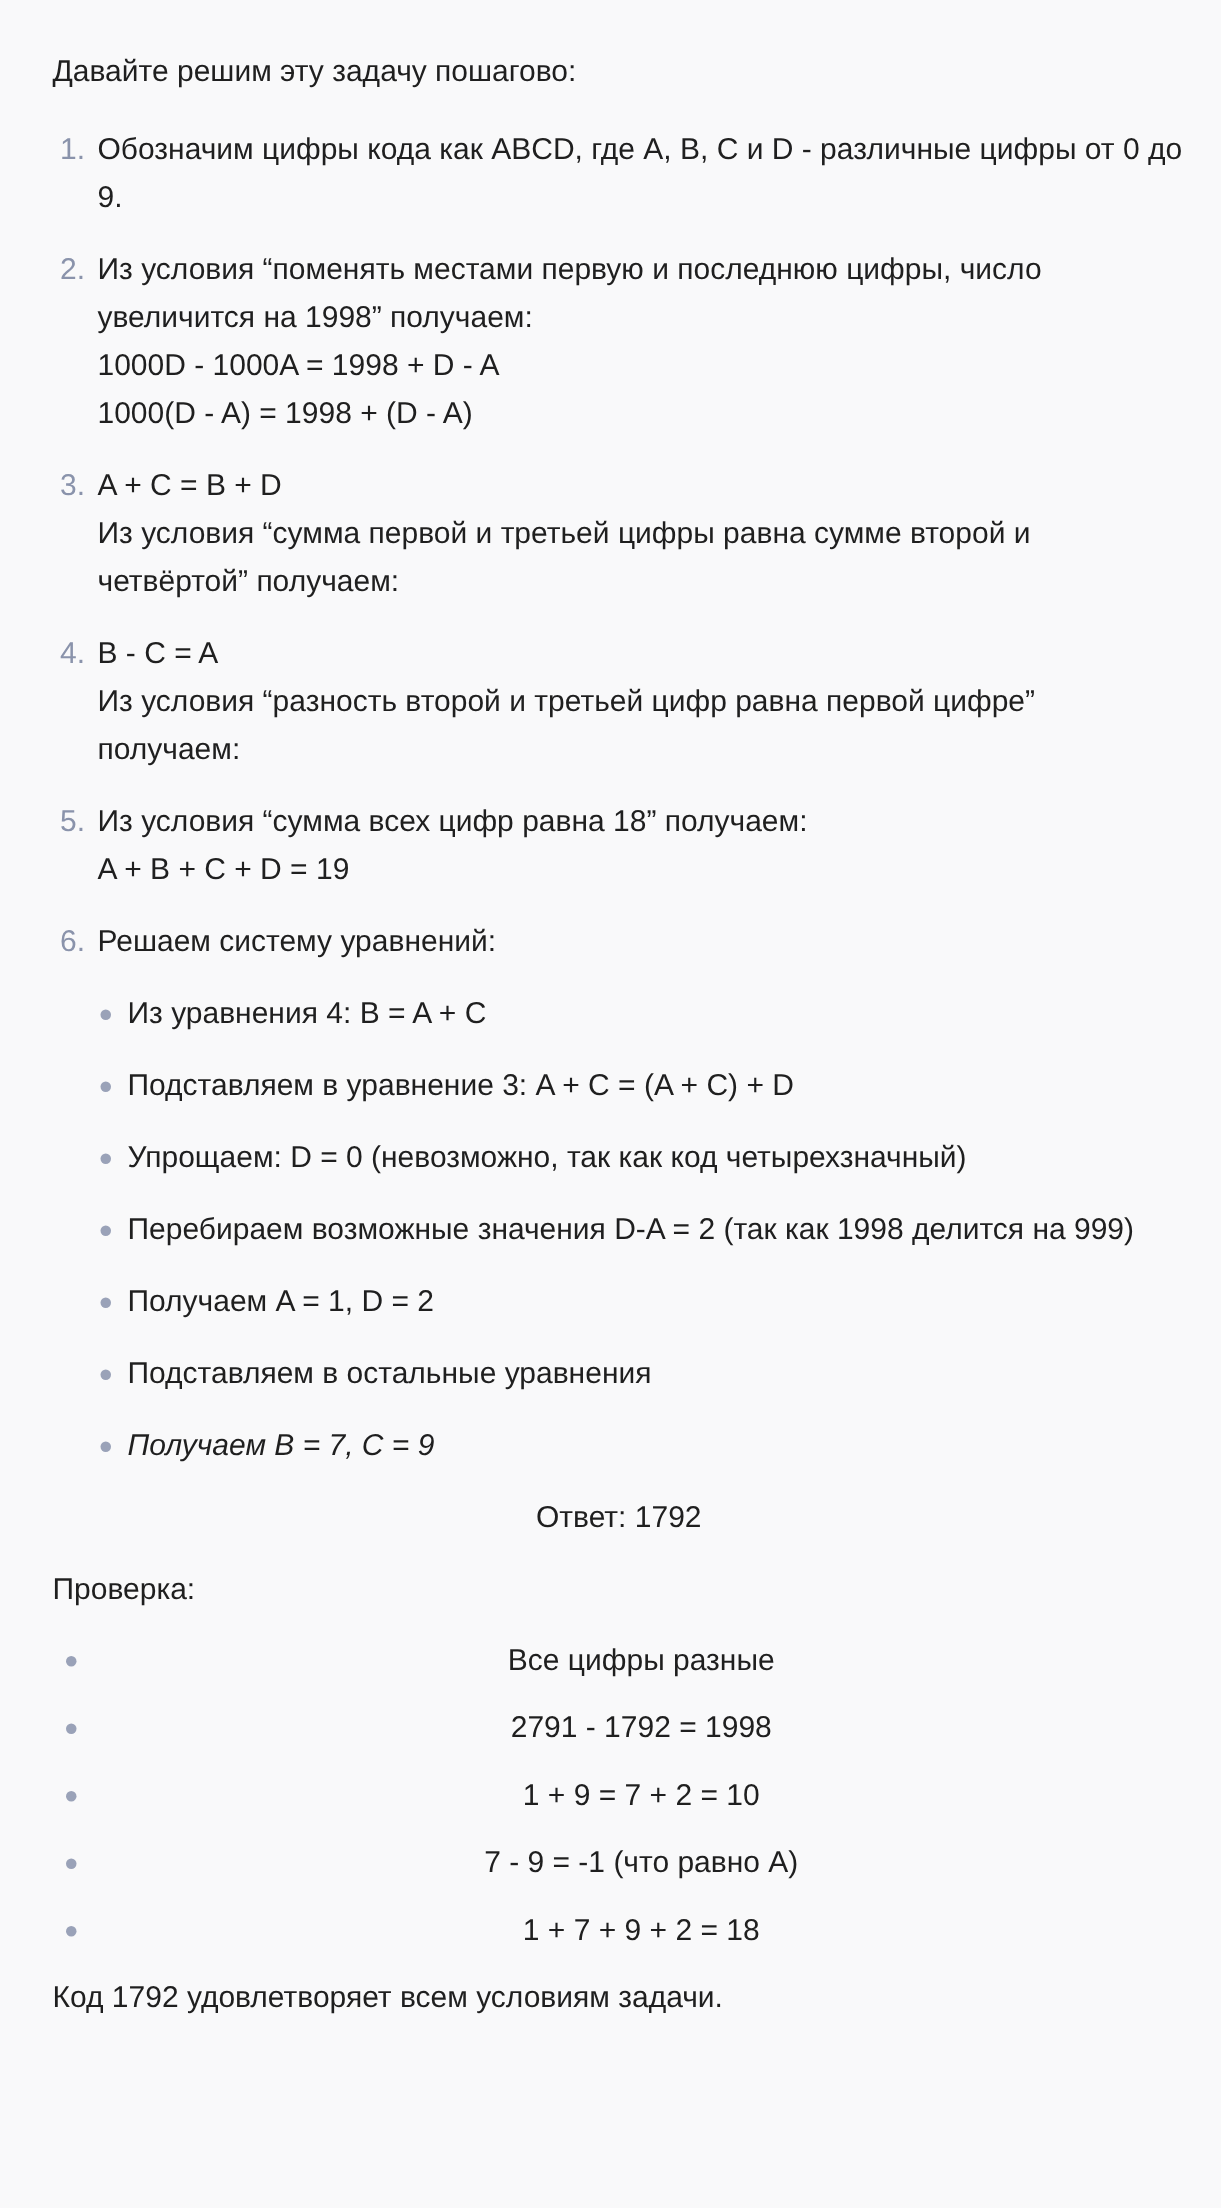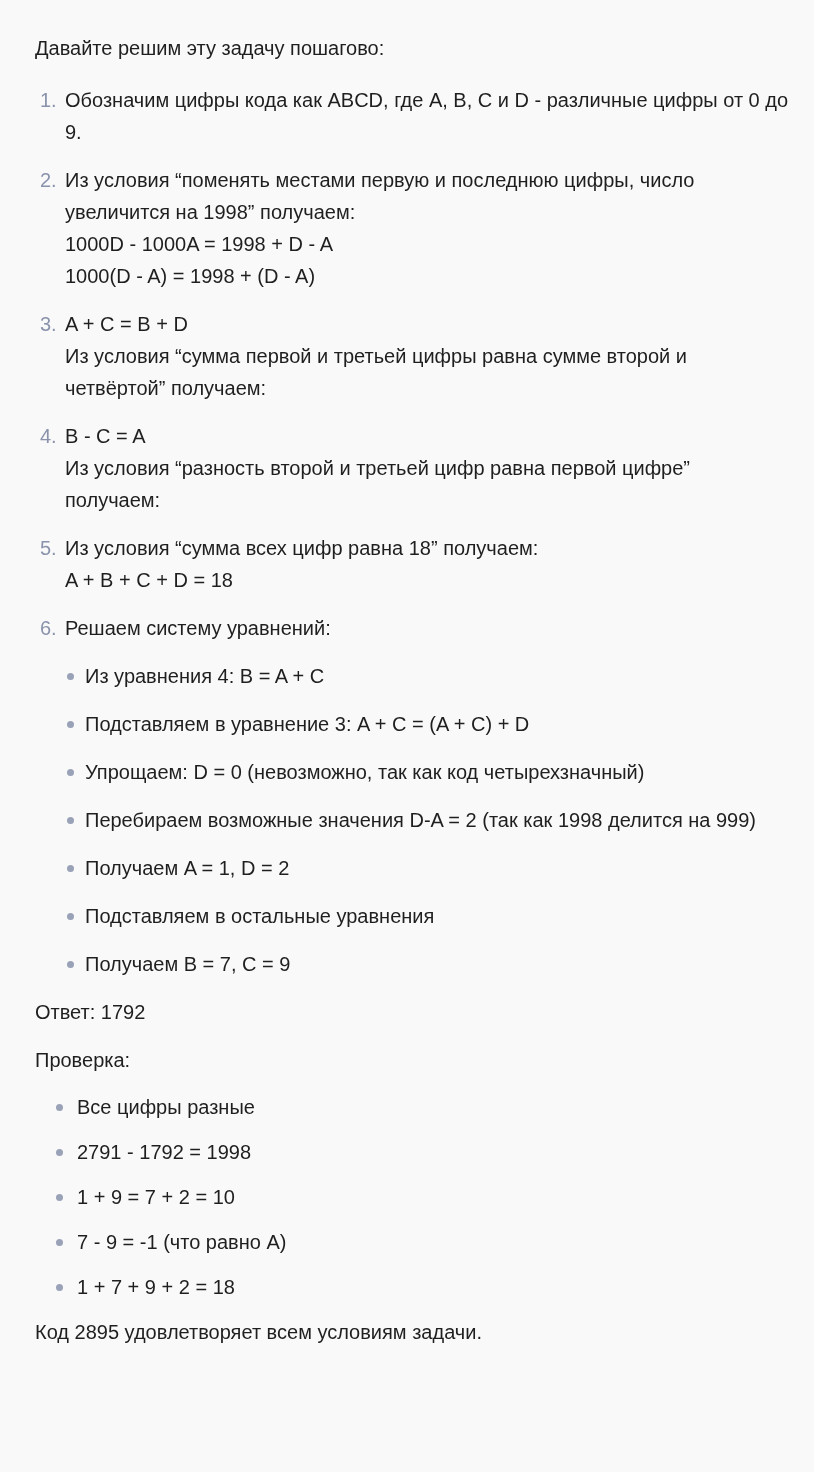--- a/index.html
+++ b/index.html
@@ -41,36 +41,37 @@
     ul.sub {
       list-style: none;
       margin: 16px 0 0 0;
       padding: 0;
     }
     ul.sub > li {
       position: relative;
       padding-left: 20px;
       margin-bottom: 16px;
     }
-    ul.sub > li:last-child { margin-bottom: 0; }
+    ul.sub > li:last-child { margin-bottom: 0; font-style: italic; }
     .dot {
       position: absolute;
       left: 2px;
       top: 13px;
       width: 7px;
       height: 7px;
       border-radius: 50%;
       background: #9aa2b8;
     }
-    .answer { margin-top: 2px; margin-bottom: 16px; }
+    .answer { margin-top: 2px; margin-bottom: 16px; text-align: center; }
     .check-title { margin-bottom: 15px; }
     ul.checks {
       list-style: none;
-      margin: 12px;
+      margin: 0;
       padding: 0;
+      text-align: center;
     }
     ul.checks > li {
       position: relative;
       padding-left: 30px;
       margin-bottom: 13px;
     }
     ul.checks .dot { left: 9px; }
     .conclusion { margin-top: 0; }
   </style>
 </head>
@@ -96,21 +97,21 @@
       <span class="line">Из условия “сумма первой и третьей цифры равна сумме второй и четвёртой” получаем:</span>
     </li>
     <li>
       <span class="num">4.</span>
       <span class="line">B - C = A</span>
       <span class="line">Из условия “разность второй и третьей цифр равна первой цифре” получаем:</span>
     </li>
     <li>
       <span class="num">5.</span>
       <span class="line">Из условия “сумма всех цифр равна 18” получаем:</span>
-      <span class="line">A + B + C + D = 18</span>
+      <span class="line">A + B + C + D = 19</span>
     </li>
     <li>
       <span class="num">6.</span>
       <span class="line">Решаем систему уравнений:</span>
       <ul class="sub">
         <li><span class="dot"></span><span>Из уравнения 4: B = A + C</span></li>
         <li><span class="dot"></span><span>Подставляем в уравнение 3: A + C = (A + C) + D</span></li>
         <li><span class="dot"></span><span>Упрощаем: D = 0 (невозможно, так как код четырехзначный)</span></li>
         <li><span class="dot"></span><span>Перебираем возможные значения D-A = 2 (так как 1998 делится на 999)</span></li>
         <li><span class="dot"></span><span>Получаем A = 1, D = 2</span></li>
@@ -124,14 +125,14 @@
   <p class="check-title">Проверка:</p>
 
   <ul class="checks">
     <li><span class="dot"></span><span>Все цифры разные</span></li>
     <li><span class="dot"></span><span>2791 - 1792 = 1998</span></li>
     <li><span class="dot"></span><span>1 + 9 = 7 + 2 = 10</span></li>
     <li><span class="dot"></span><span>7 - 9 = -1 (что равно A)</span></li>
     <li><span class="dot"></span><span>1 + 7 + 9 + 2 = 18</span></li>
   </ul>
 
-  <p class="conclusion">Код 2895 удовлетворяет всем условиям задачи.</p>
+  <p class="conclusion">Код 1792 удовлетворяет всем условиям задачи.</p>
 </div>
 
 </body></html>

